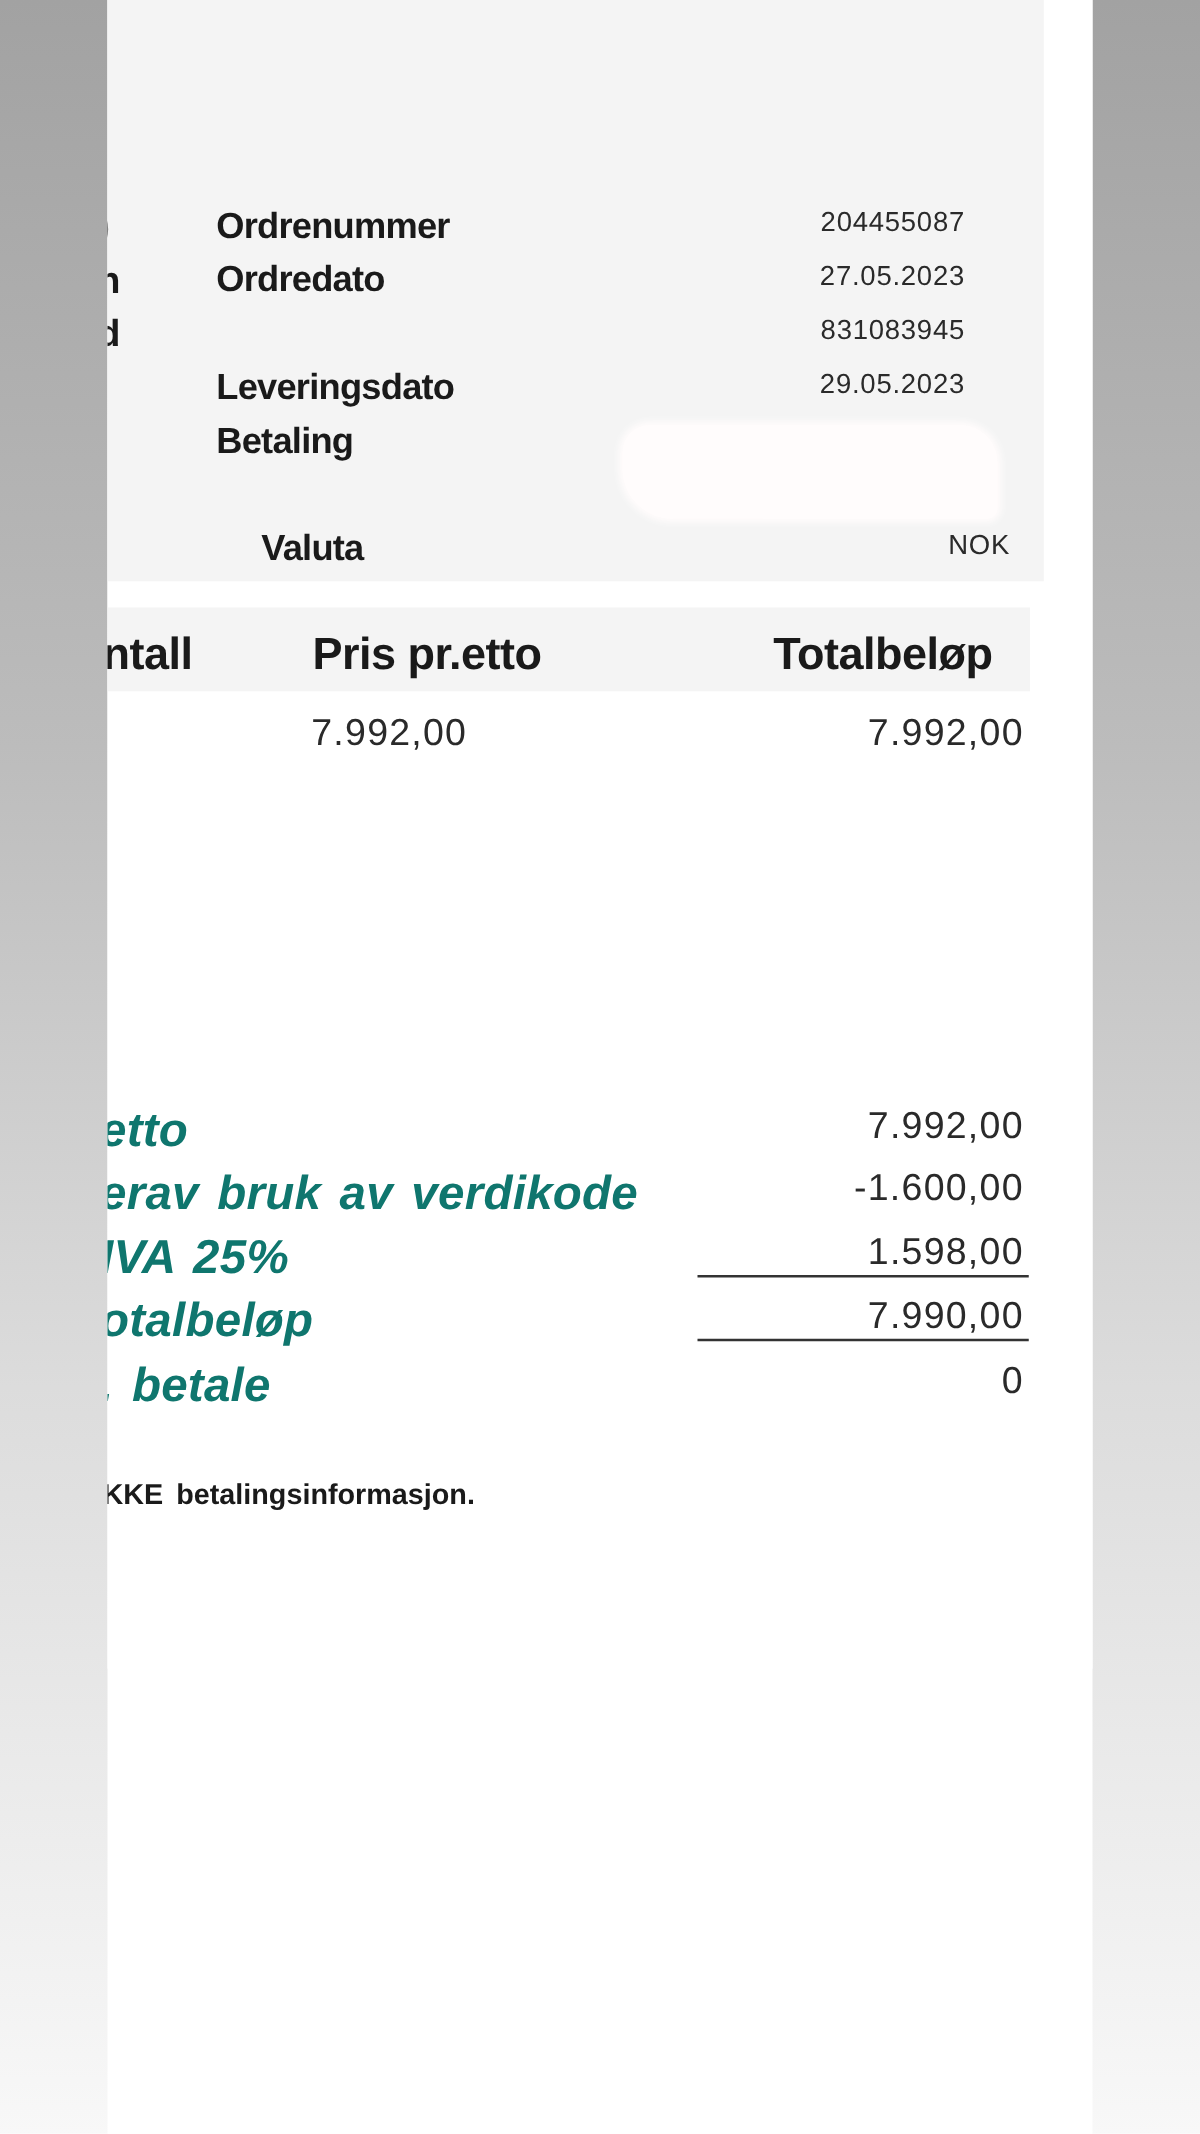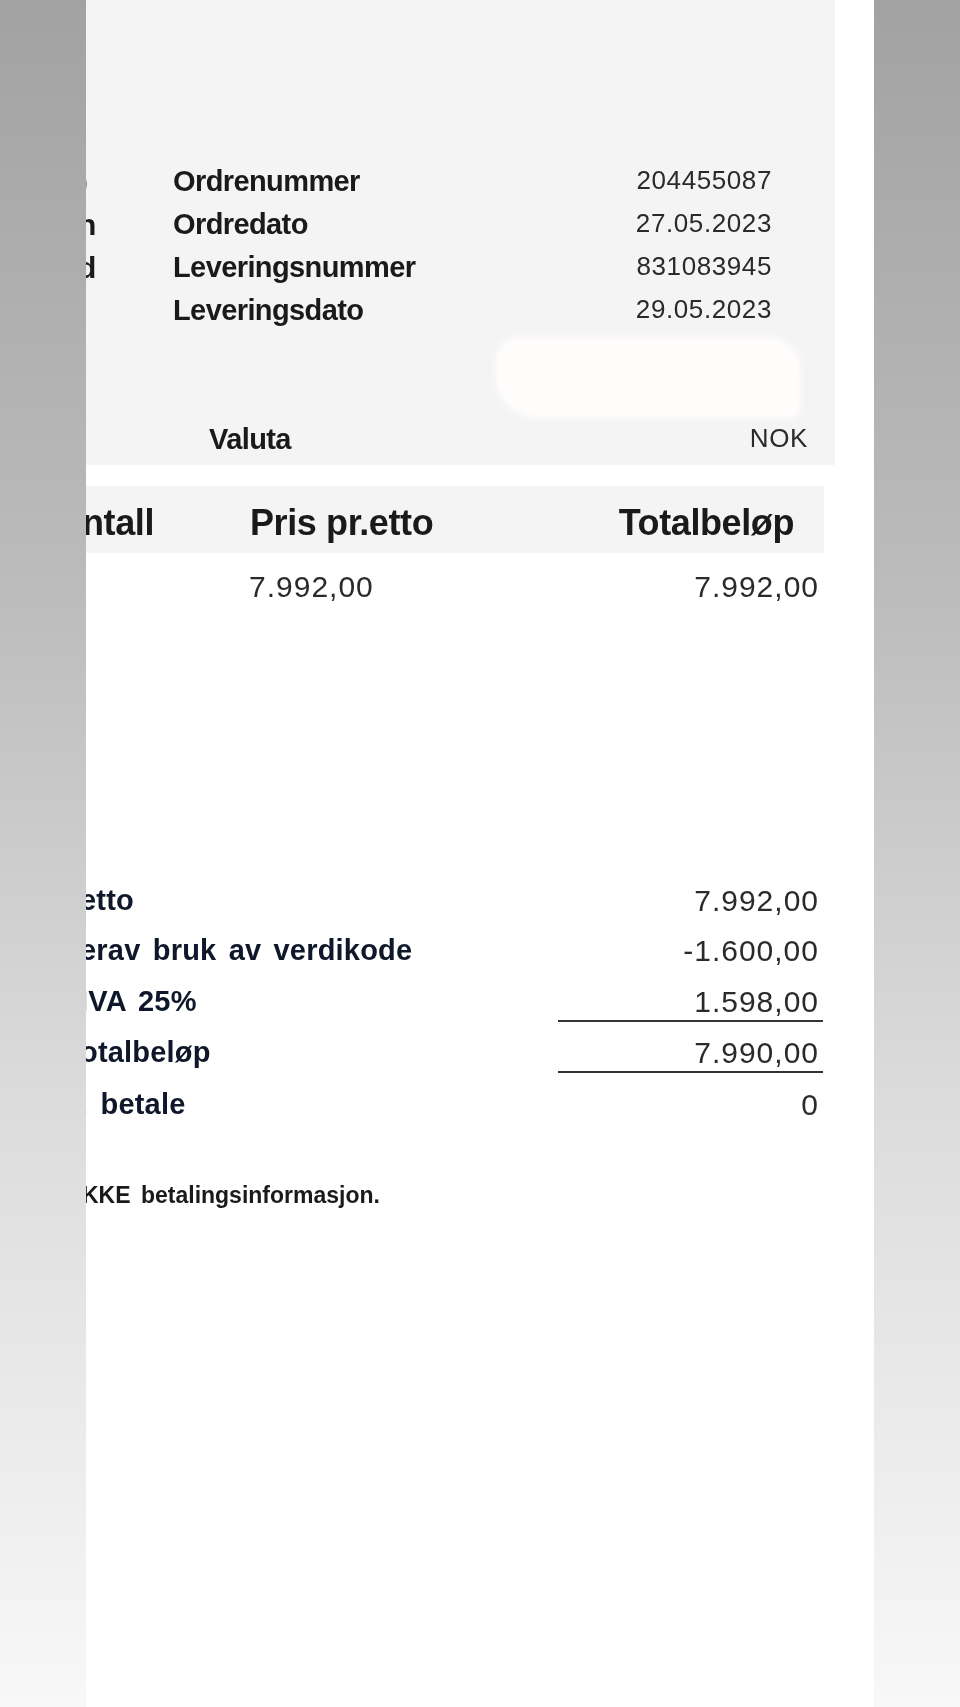--- a/index.html
+++ b/index.html
@@ -25,42 +25,43 @@
     }
     .info-row { position: absolute; left: 0; width: 749px; height: 40px; }
     .edge-char {
       position: absolute; left: -8px; top: 0; font-size: 30px; font-weight: bold; color: #1a1a1a;
     }
     .info-label {
       position: absolute; left: 87px; top: 0; font-size: 29px; font-weight: bold;
       letter-spacing: -0.6px; color: #1a1a1a;
     }
     .info-value {
-      position: absolute; right: 63px; top: 0; font-size: 26px; color: #2a2a2a;
+      position: absolute; right: 63px; top: 0; font-size: 22px; color: #2a2a2a;
       letter-spacing: 0.6px; text-align: right;
     }
     .redaction {
       position: absolute; left: 412px; top: 340px; width: 300px; height: 75px;
       background: #fffcfc; border-radius: 22px 30px 8px 40px;
       box-shadow: 0 0 6px 3px #fffcfc;
     }
     .table-header {
       position: absolute; left: 0; top: 486px; width: 738px; height: 67px;
       background: #f4f4f4;
     }
     .th {
       position: absolute; top: 16px; font-size: 36px; font-weight: bold; letter-spacing: -0.4px; color: #1a1a1a;
     }
     .td {
       position: absolute; font-size: 30px; letter-spacing: 1px; color: #2a2a2a;
     }
     .sum-row { position: absolute; left: 0; width: 788px; height: 46px; }
     .sum-label {
-      position: absolute; left: -6px; top: 0; font-size: 29px; font-weight: bold; letter-spacing: 0.2px; color: #0f172a;
+      position: absolute; left: -6px; top: 0; font-size: 38px; font-weight: bold; letter-spacing: 0.2px; color: #0f766e;
       word-spacing: 4px;
+      font-style: italic;
     }
     .sum-value {
       position: absolute; right: 55px; top: 0; font-size: 30px; color: #2a2a2a; letter-spacing: 1px; text-align: right;
     }
     .rule {
       position: absolute; left: 472px; width: 265px; height: 2px; background: #333333;
     }
     .note {
       position: absolute; left: -4px; top: 1182px; font-size: 23px; font-weight: bold; color: #1a1a1a;
       word-spacing: 4px;
@@ -80,26 +81,28 @@
       <span class="info-label">Ordrenummer</span>
       <span class="info-value">204455087</span>
     </div>
     <div class="info-row" style="top:208px;">
       <span class="edge-char">n</span>
       <span class="info-label">Ordredato</span>
       <span class="info-value">27.05.2023</span>
     </div>
     <div class="info-row" style="top:251px;">
       <span class="edge-char">d</span>
-      <span class="info-label">Leveringsnummer</span>
       <span class="info-value">831083945</span>
     </div>
     <div class="info-row" style="top:294px;">
       <span class="info-label">Leveringsdato</span>
       <span class="info-value">29.05.2023</span>
+    </div>
+    <div class="info-row" style="top:337px;">
+      <span class="info-label">Betaling</span>
     </div>
     <div class="redaction"></div>
     <div class="info-row" style="top:423px;margin-left:36px;">
       <span class="info-label">Valuta</span>
       <span class="info-value">NOK</span>
     </div>
   </div>
 
   <div class="table-header">
     <span class="th" style="left:-4px;">ntall</span>

